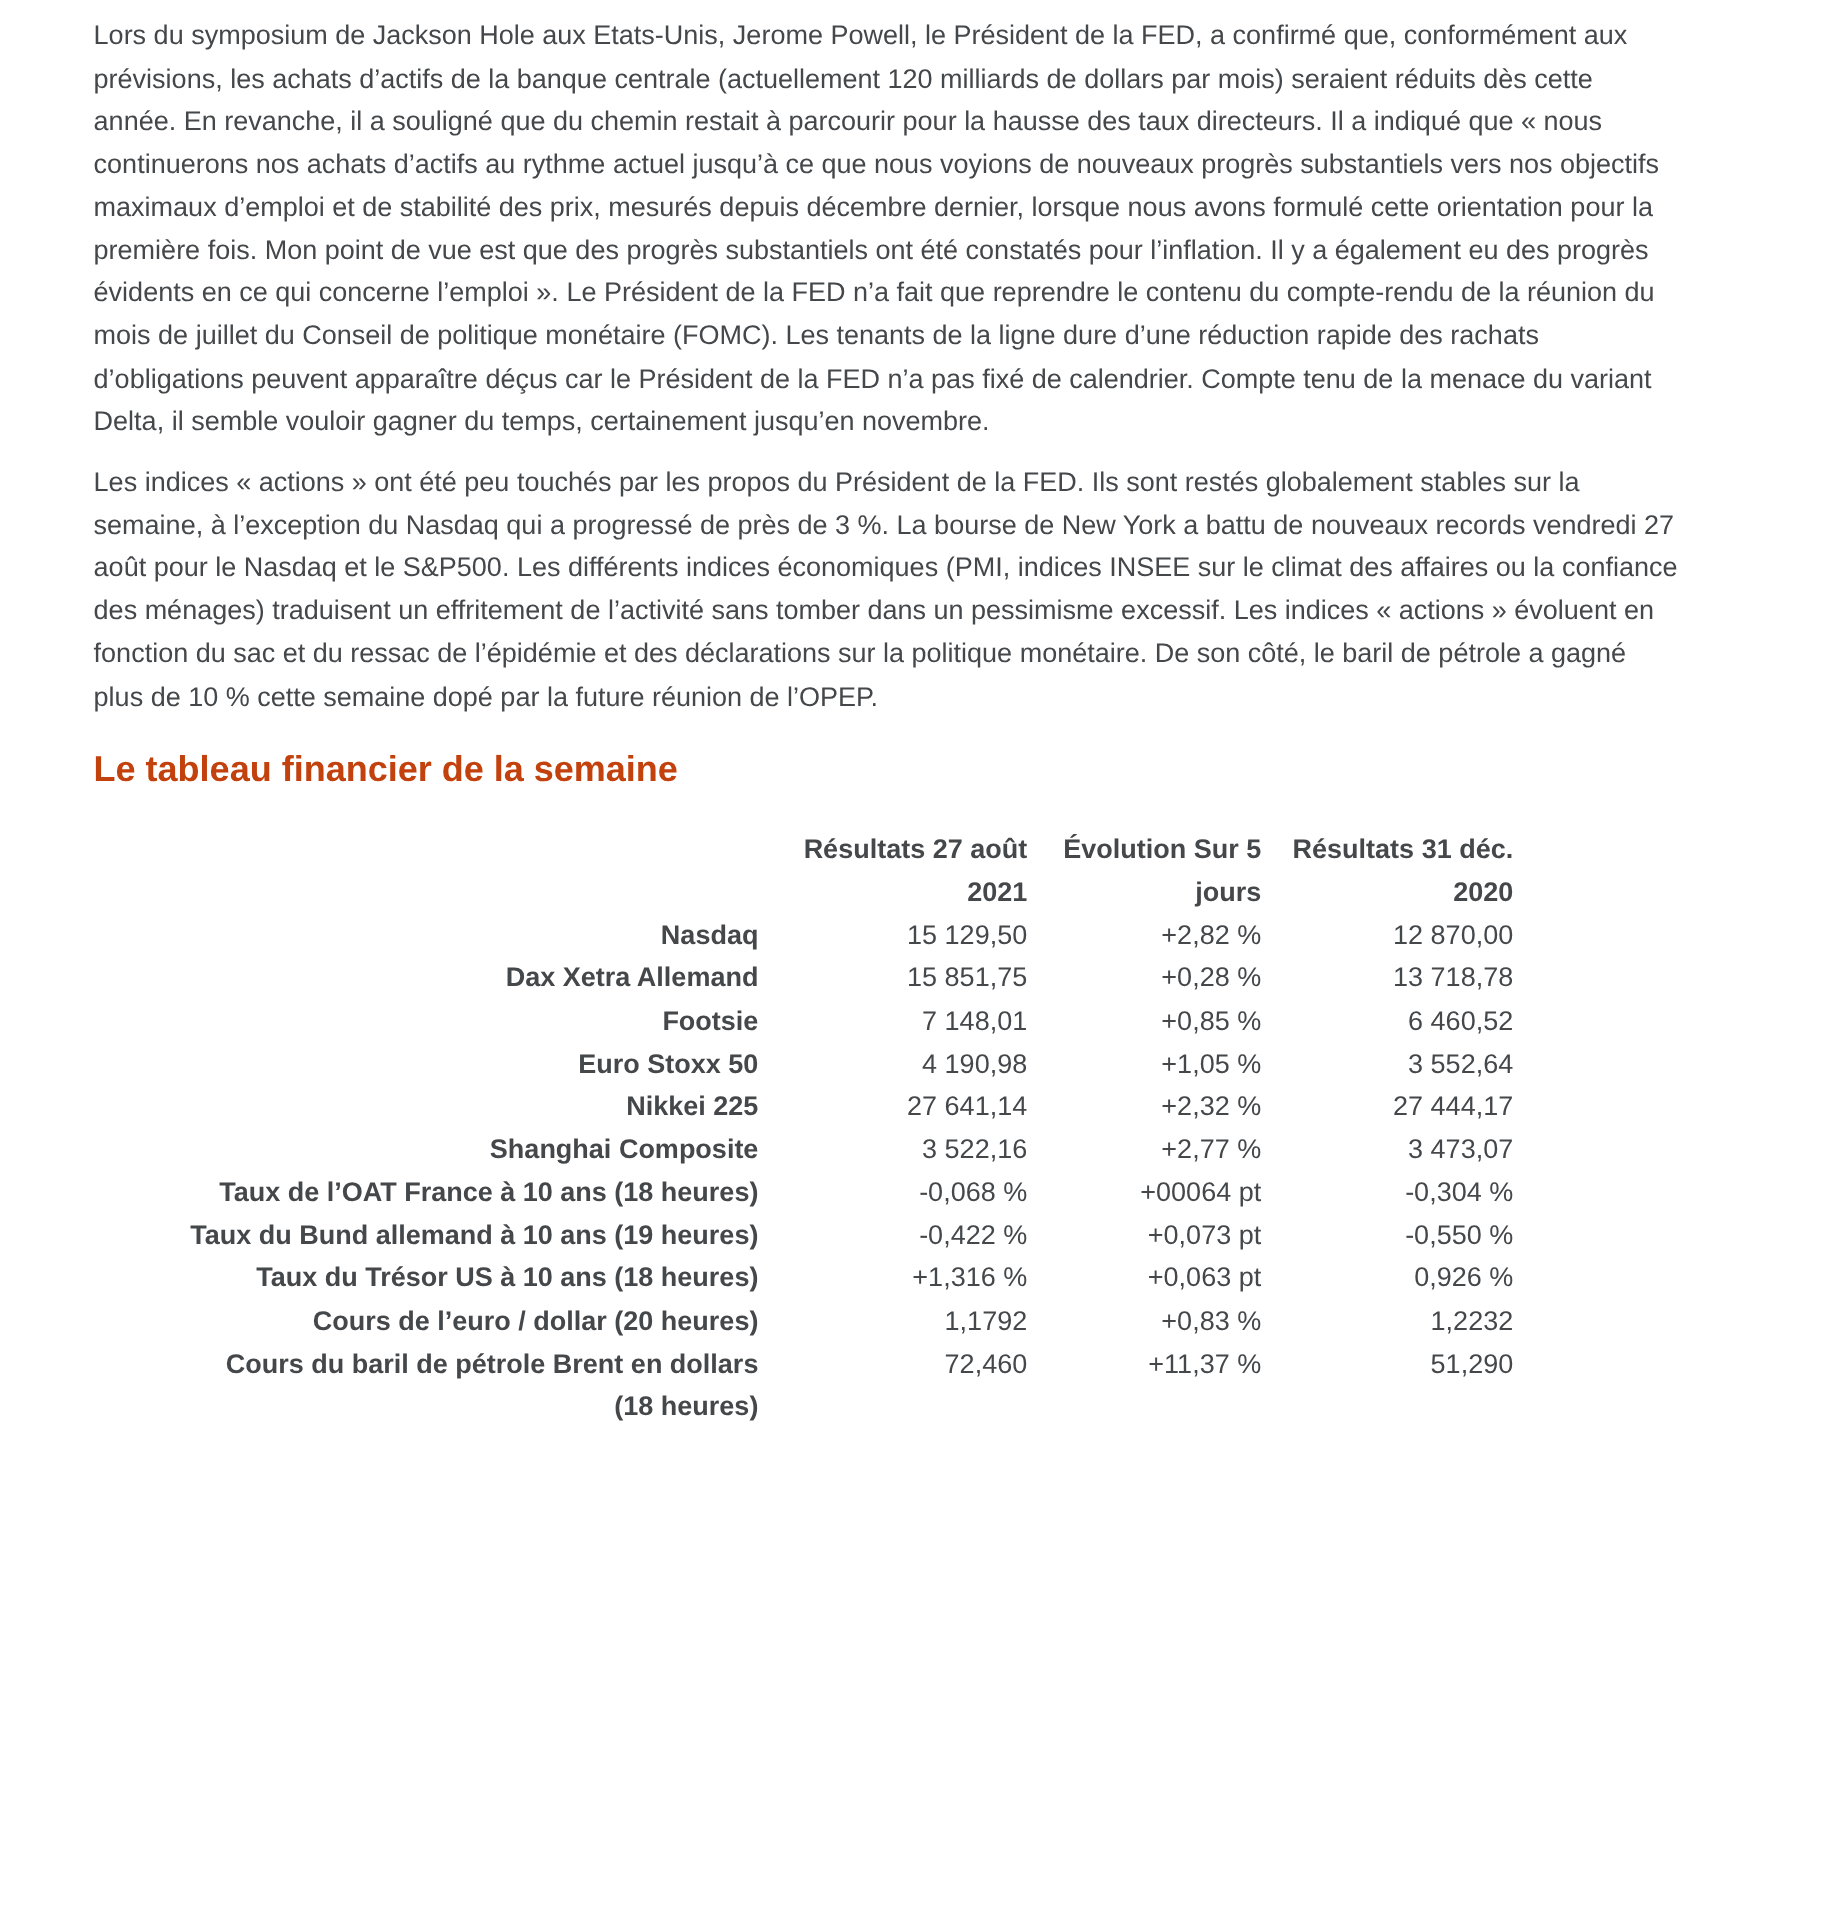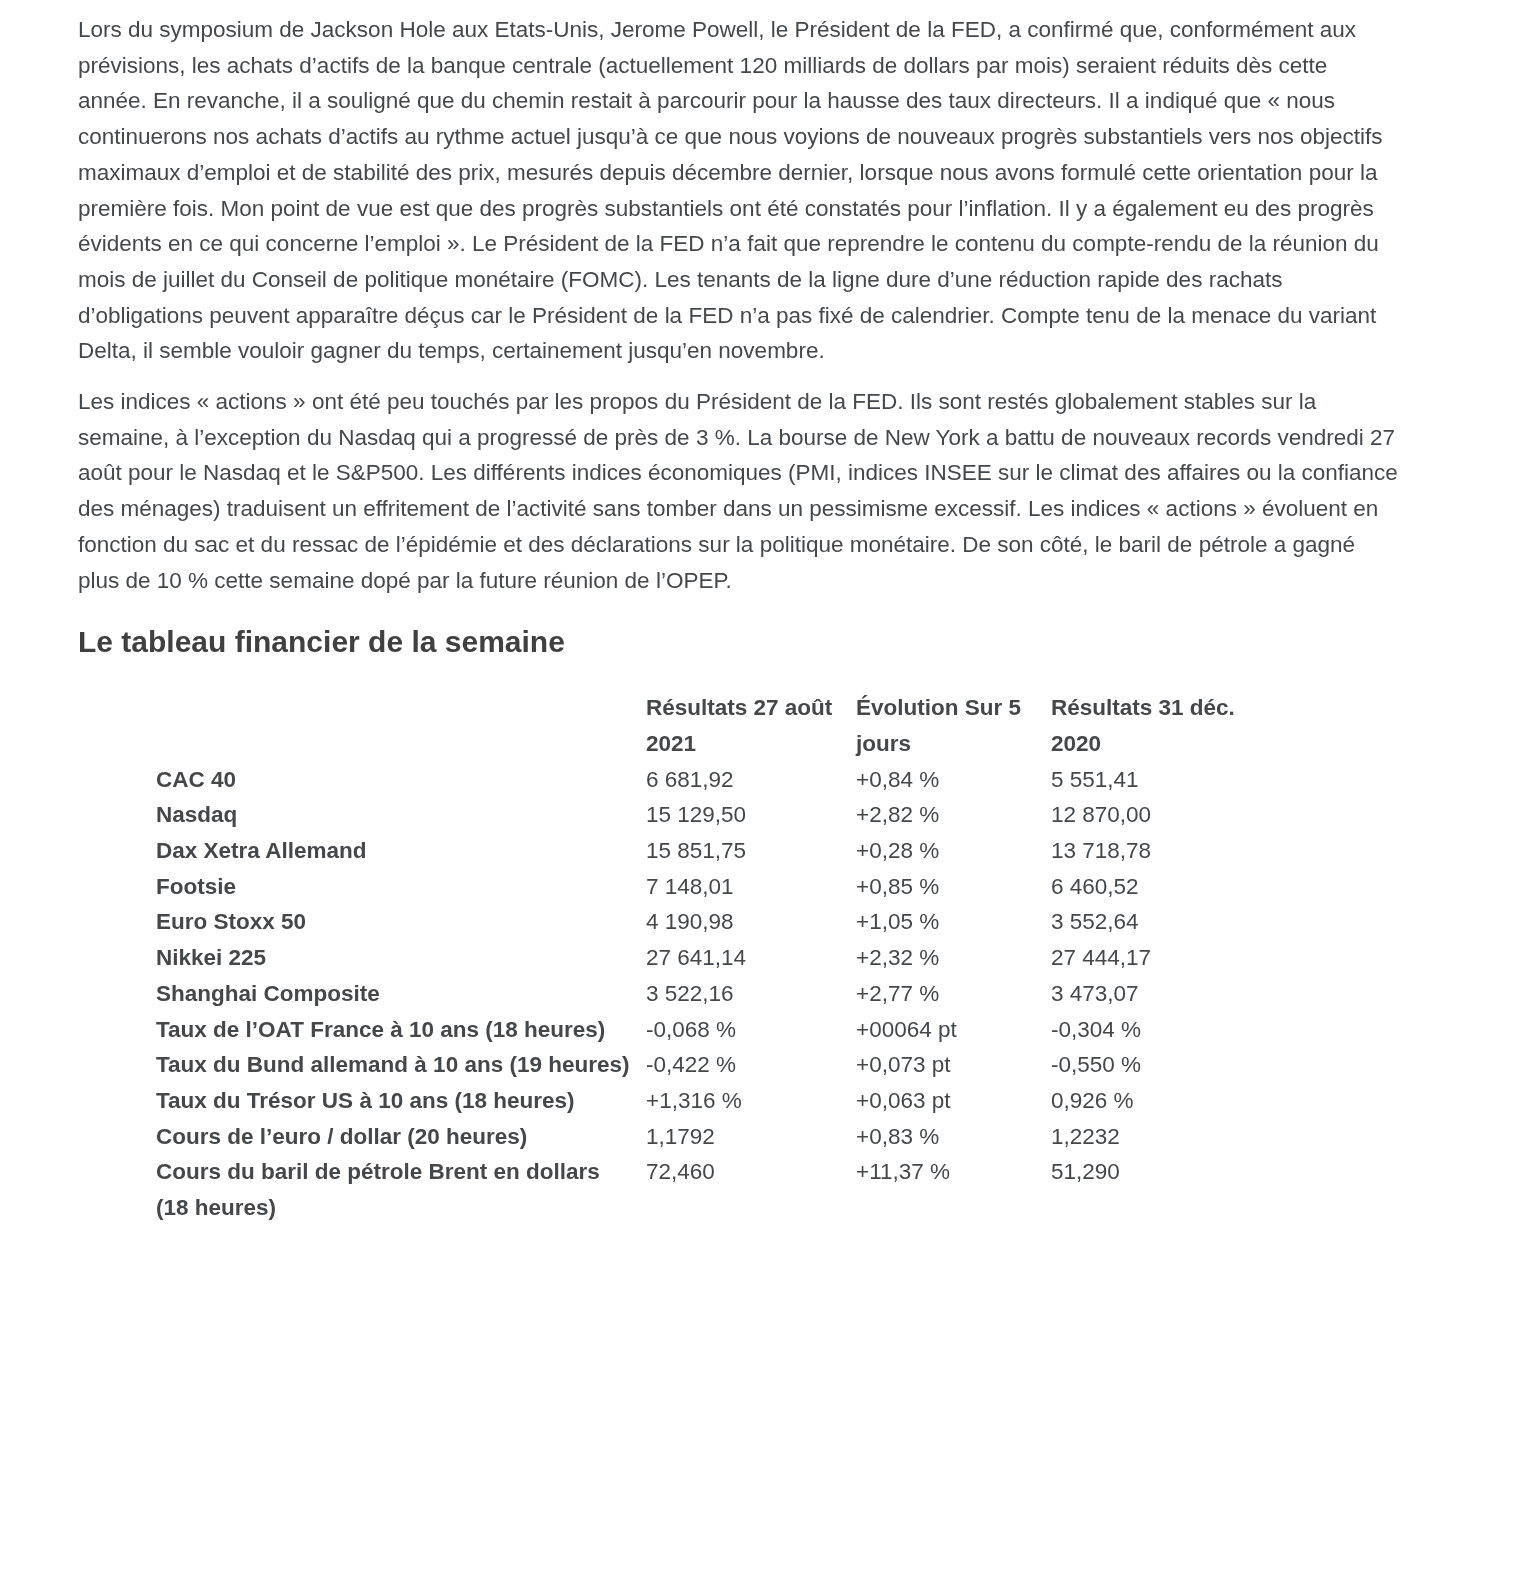--- a/index.html
+++ b/index.html
@@ -20,33 +20,33 @@
     font-size: 22.5px;
     line-height: 35.7px;
     font-weight: 400;
     color: #45484b;
   }
   h2.section-heading {
     margin: 22px 0 27px 0;
     font-size: 30px;
     line-height: 43px;
     font-weight: 700;
-    color: #404040;
+    color: #c2410c;
   }
   .fin-table {
     margin-left: 78px;
     font-size: 22.5px;
     line-height: 35.7px;
     color: #45484b;
   }
   .tr {
     display: grid;
     grid-template-columns: 490px 210px 195px 210px;
   }
-  .td { min-height: 35.7px; }
+  .td { min-height: 35.7px; text-align: right; }
   .td.label { font-weight: 700; padding-right: 14px; }
   .thead .td { font-weight: 700; }
 </style>
 </head>
 <body>
 
 <div class="page">
   <div class="content">
 
     <p class="body-text">Lors du symposium de Jackson Hole aux Etats-Unis, Jerome Powell, le Président de la FED, a confirmé que, conformément aux prévisions, les achats d’actifs de la banque centrale (actuellement 120 milliards de dollars par mois) seraient réduits dès cette année. En revanche, il a souligné que du chemin restait à parcourir pour la hausse des taux directeurs. Il a indiqué que «&nbsp;nous continuerons nos achats d’actifs au rythme actuel jusqu’à ce que nous voyions de nouveaux progrès substantiels vers nos objectifs maximaux d’emploi et de stabilité des prix, mesurés depuis décembre dernier, lorsque nous avons formulé cette orientation pour la première fois. Mon point de vue est que des progrès substantiels ont été constatés pour l’inflation. Il y a également eu des progrès évidents en ce qui concerne l’emploi&nbsp;». Le Président de la FED n’a fait que reprendre le contenu du compte-rendu de la réunion du mois de juillet du Conseil de politique monétaire (FOMC). Les tenants de la ligne dure d’une réduction rapide des rachats d’obligations peuvent apparaître déçus car le Président de la FED n’a pas fixé de calendrier. Compte tenu de la menace du variant Delta, il semble vouloir gagner du temps, certainement jusqu’en novembre.</p>
@@ -56,26 +56,20 @@
 
     <div class="fin-table">
 
       <div class="tr thead">
         <div class="td label"></div>
         <div class="td">Résultats 27 août 2021</div>
         <div class="td">Évolution Sur 5 jours</div>
         <div class="td">Résultats 31 déc. 2020</div>
       </div>
 
-      <div class="tr">
-        <div class="td label">CAC 40</div>
-        <div class="td">6&nbsp;681,92</div>
-        <div class="td">+0,84&nbsp;%</div>
-        <div class="td">5&nbsp;551,41</div>
-      </div>
 
 
       <div class="tr">
         <div class="td label">Nasdaq</div>
         <div class="td">15&nbsp;129,50</div>
         <div class="td">+2,82&nbsp;%</div>
         <div class="td">12&nbsp;870,00</div>
       </div>
 
       <div class="tr">

